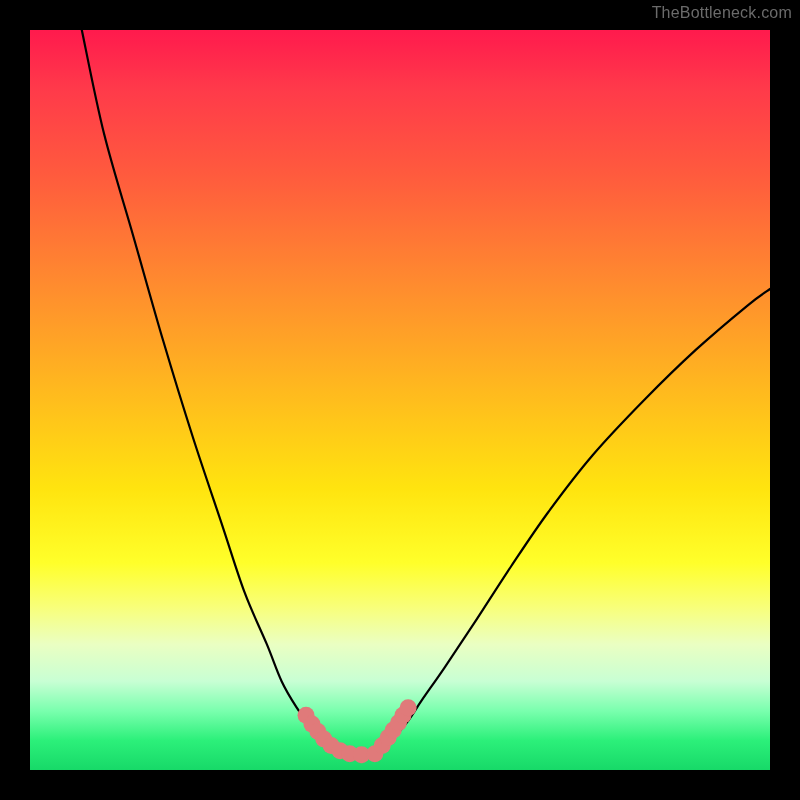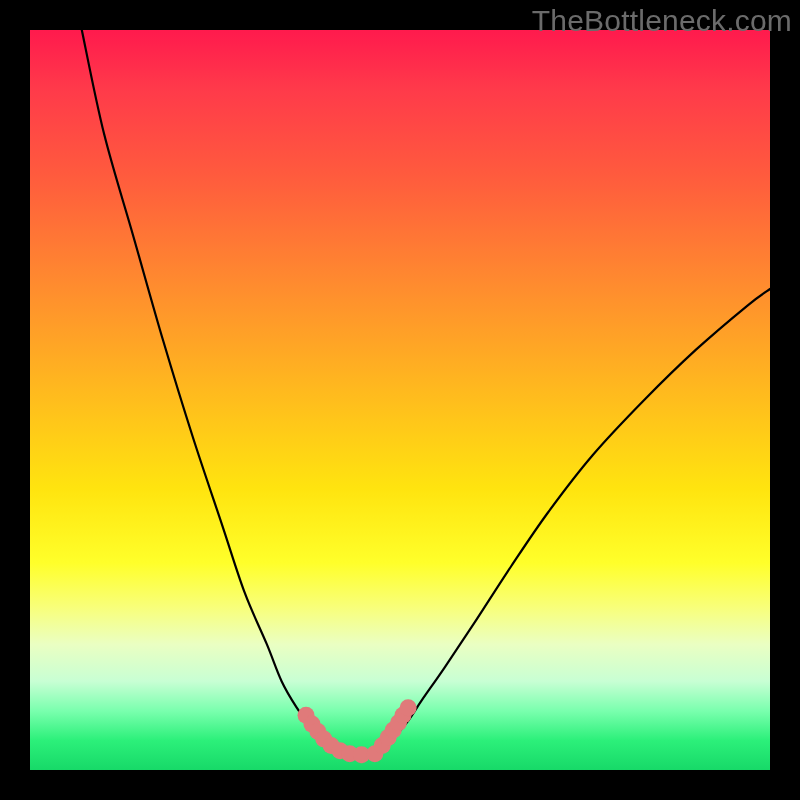--- a/index.html
+++ b/index.html
@@ -47,21 +47,21 @@
     top: 30px;
     width: 740px;
     height: 740px;
     overflow: visible;
   }
   .watermark {
     position: absolute;
     top: 4px;
     right: 8px;
     color: #6b6b6b;
-    font-size: 30px;
+    font-size: 16px;
     letter-spacing: 0.2px;
   }
 </style>
 </head>
 <body>
 
 <div class="frame">
   <div class="plot-bg"></div>
 
   <svg class="curves" viewBox="0 0 740 740" preserveAspectRatio="none">

